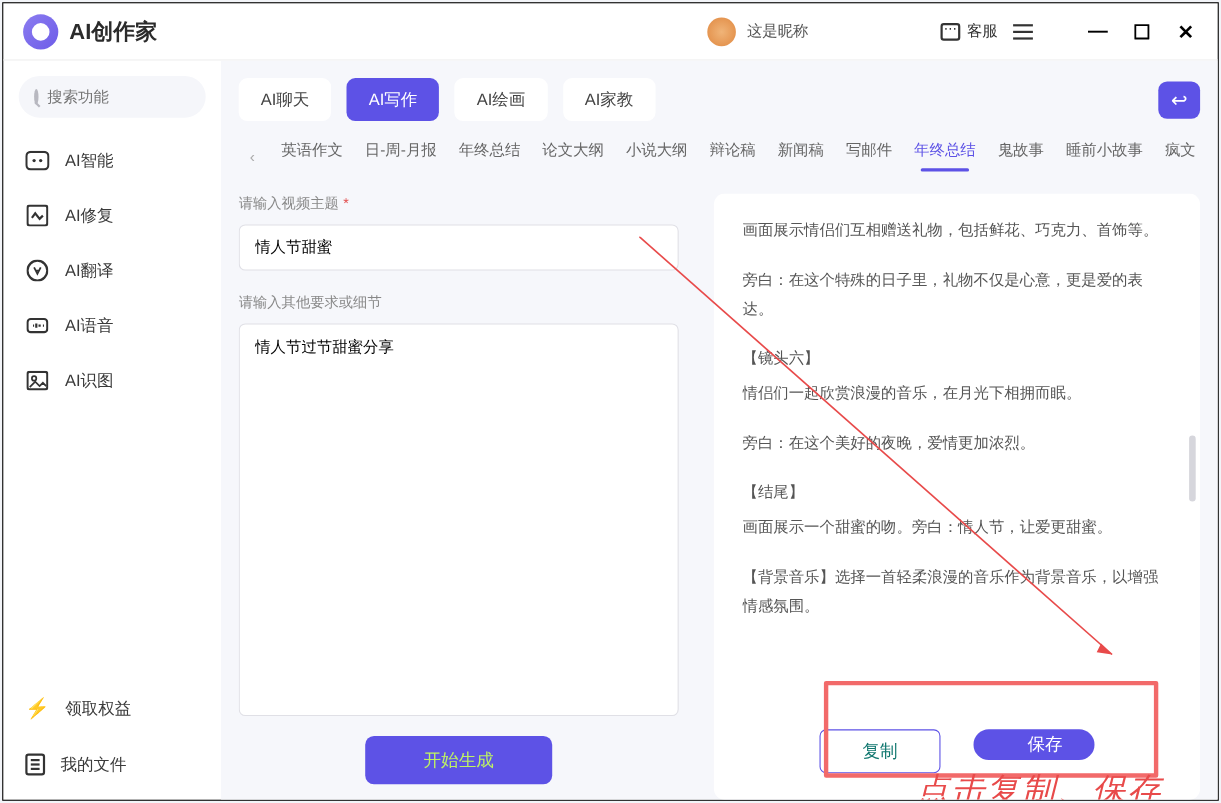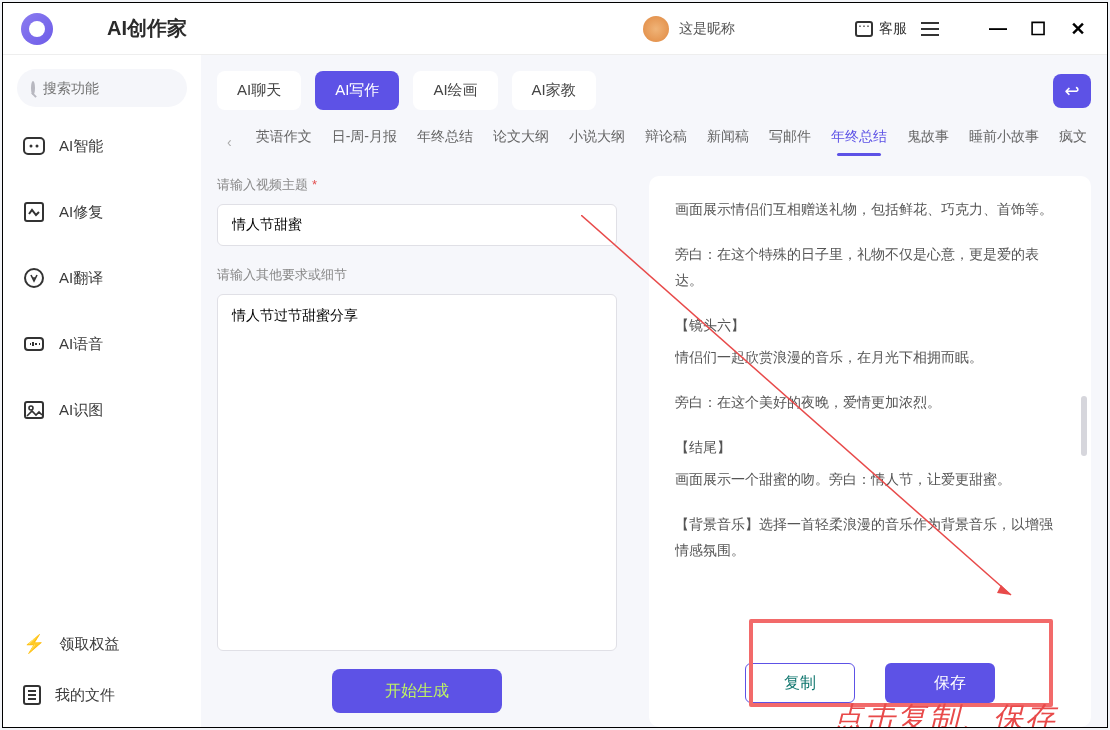--- a/index.html
+++ b/index.html
@@ -1,37 +1,37 @@
 <!DOCTYPE html>
 <html><head>
 <meta charset="utf-8">
 <style>
 * { box-sizing: border-box; margin: 0; padding: 0; font-family: "Microsoft YaHei", sans-serif; }
 body { width: 1110px; height: 730px; background: #f2f4f8; overflow: hidden; position: relative; }
 .window { width: 1106px; height: 726px; margin: 2px; background: #fff; border: 1px solid #000; position: relative; display: flex; flex-direction: column; }
 .titlebar { height: 52px; display: flex; align-items: center; padding: 0 18px; border-bottom: 1px solid #eee; }
 .logo { width: 32px; height: 32px; background: linear-gradient(135deg,#8b7cf0,#6d5ce8); border-radius: 50%; position: relative; margin-right: 10px; }
 .logo::after { content: ""; position: absolute; top: 8px; left: 8px; width: 16px; height: 16px; background: #fff; border-radius: 50%; }
-.app-title { font-weight: 700; font-size: 20px; color: #2b2b2b; margin-left: 44px; }
+.app-title { font-weight: 700; font-size: 20px; color: #2b2b2b; }
 .spacer { flex: 1; }
 .avatar { width: 26px; height: 26px; border-radius: 50%; background: radial-gradient(circle,#f0b478,#e08840); margin-right: 10px; }
 .nickname { font-size: 14px; color: #555; margin-right: 120px; }
 .kefu { display: flex; align-items: center; font-size: 14px; color: #333; margin-right: 14px; cursor: pointer; }
 .kefu-icon { width: 18px; height: 16px; border: 2px solid #333; border-radius: 3px; position: relative; margin-right: 6px; }
 .kefu-icon::after { content: "⋯"; position: absolute; top: -4px; left: 1px; font-size: 12px; }
 .menu-icon { display: flex; flex-direction: column; gap: 4px; margin-right: 30px; cursor: pointer; }
 .menu-icon span { width: 18px; height: 2px; background: #333; }
 .winbtn { width: 22px; height: 22px; margin-left: 18px; display: flex; align-items: center; justify-content: center; font-size: 18px; cursor: pointer; color: #000; font-weight: bold; }
 .body { flex: 1; display: flex; overflow: hidden; }
 .sidebar { width: 198px; padding: 14px 14px 10px 14px; display: flex; flex-direction: column; }
 .search-box { background: #f5f6fa; border-radius: 20px; height: 38px; display: flex; align-items: center; padding: 0 14px; margin-bottom: 16px; }
 .search-icon { width: 14px; height: 14px; border: 2px solid #b8b8c0; border-radius: 50%; position: relative; margin-right: 8px; }
 .search-icon::after { content: ""; position: absolute; width: 6px; height: 2px; background: #b8b8c0; transform: rotate(45deg); bottom: -3px; right: -4px; }
 .search-input { border: none; background: transparent; outline: none; font-size: 14px; color: #737373; flex: 1; }
-.nav-list { display: flex; flex-direction: column; gap: 20px; }
+.nav-list { display: flex; flex-direction: column; gap: 4px; }
 .nav-item { display: flex; align-items: center; padding: 12px 6px; border-radius: 8px; cursor: pointer; }
 .nav-icon { width: 22px; height: 22px; margin-right: 14px; display: flex; align-items: center; justify-content: center; color: #333; }
 .nav-label { font-size: 15px; color: #3a3a3a; }
 .sidebar-bottom { margin-top: auto; display: flex; flex-direction: column; gap: 6px; }
 .bottom-item { display: flex; align-items: center; padding: 12px 6px; cursor: pointer; }
 .bolt-icon { color: #f5a623; font-size: 18px; margin-right: 14px; }
 .file-icon-small { width: 18px; height: 20px; border: 2px solid #333; border-radius: 3px; margin-right: 14px; position: relative; }
 .file-icon-small::after { content: ""; position: absolute; top: 3px; left: 3px; width: 8px; height: 2px; background: #333; box-shadow: 0 4px 0 #333, 0 8px 0 #333; }
 .main { flex: 1; background: #f6f7fb; padding: 16px 16px 0 16px; display: flex; flex-direction: column; overflow: hidden; position: relative; }
 .top-tabs { display: flex; gap: 14px; align-items: center; }
@@ -50,21 +50,21 @@
 .text-input { background: #fff; border: 1px solid #e0e0e6; border-radius: 6px; padding: 12px 14px; font-size: 14px; outline: none; width: 100%; margin-bottom: 20px; }
 .textarea { background: #fff; border: 1px solid #e0e0e6; border-radius: 6px; padding: 12px 14px; font-size: 14px; outline: none; width: 100%; flex: 1; resize: none; min-height: 280px; }
 .gen-btn { margin: 18px auto 14px auto; width: 170px; height: 44px; background: #5d52e6; color: #bef264; border: none; border-radius: 8px; font-size: 16px; cursor: pointer; }
 .right-pane { flex: 1; background: #fff; border-radius: 10px; padding: 20px 26px 14px 26px; display: flex; flex-direction: column; position: relative; overflow: hidden; }
 .output { flex: 1; font-size: 14px; color: #555; line-height: 1.9; overflow-y: auto; }
 .output p { margin-bottom: 6px; }
 .sep { height: 12px; }
 .scroll-ind { position: absolute; right: 4px; top: 220px; width: 6px; height: 60px; background: #d6d6dc; border-radius: 3px; }
 .action-row { display: flex; gap: 30px; justify-content: center; padding: 18px 0 10px 0; margin-top: 6px; }
 .copy-btn { width: 110px; height: 40px; background: #fff; border: 1px solid #5d52e6; color: #0f766e; border-radius: 6px; font-size: 16px; cursor: pointer; }
-.save-btn { width: 110px; height: 40px; background: #5d52e6; border: none; color: #fff; border-radius: 6px; font-size: 16px; cursor: pointer; padding-left: 20px; }
+.save-btn { width: 110px; height: 28px; background: #5d52e6; border: none; color: #fff; border-radius: 16px; font-size: 16px; cursor: pointer; padding-left: 20px; }
 .highlight-box { position: absolute; border: 4px solid #f26a6a; pointer-events: none; right: 38px; bottom: 20px; width: 304px; height: 88px; border-radius: 2px; }
 .arrow-line { position: absolute; pointer-events: none; }
 .annotation { position: absolute; right: 50px; bottom: -12px; color: #e84a4a; font-size: 30px; font-style: italic; font-family: "STKaiti","KaiTi",serif; pointer-events: none; letter-spacing: 2px; }
 </style>
 </head>
 <body>
 
 <div class="window">
   <div class="titlebar">
     <div class="logo"></div>

